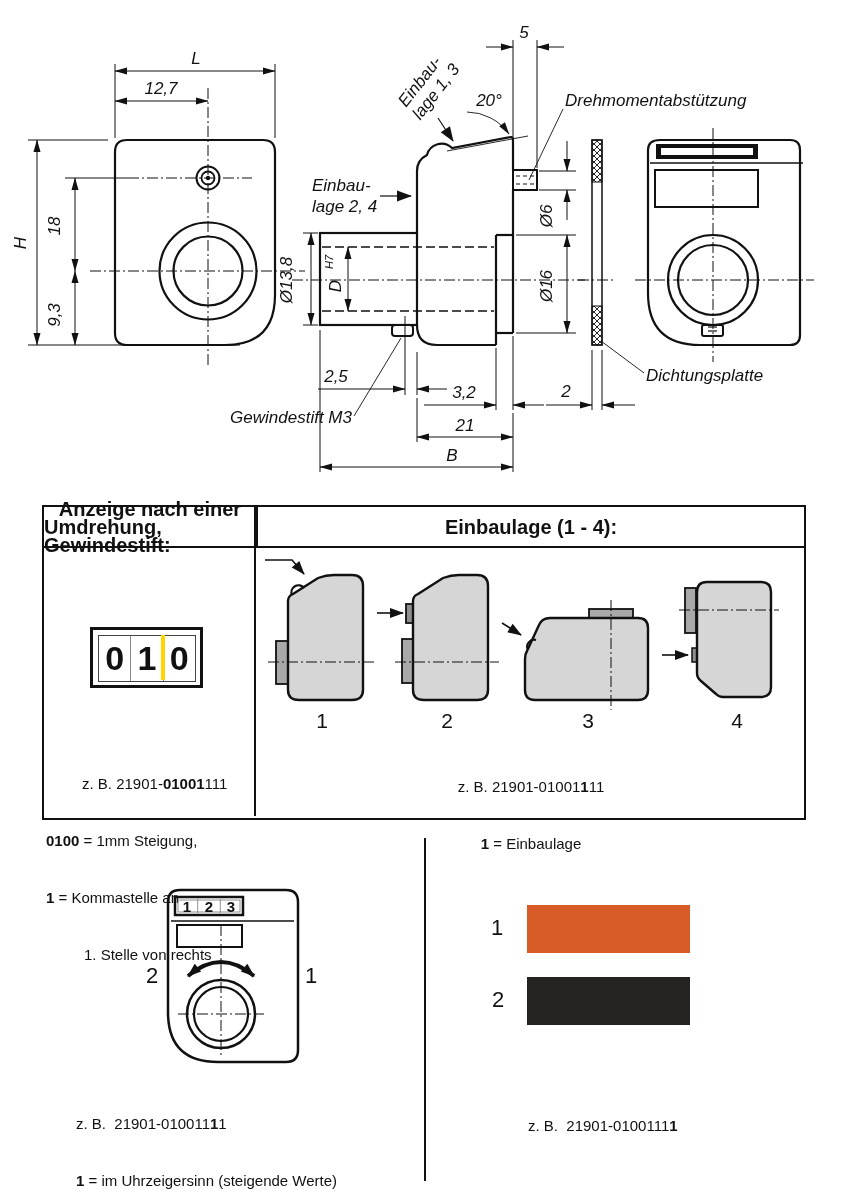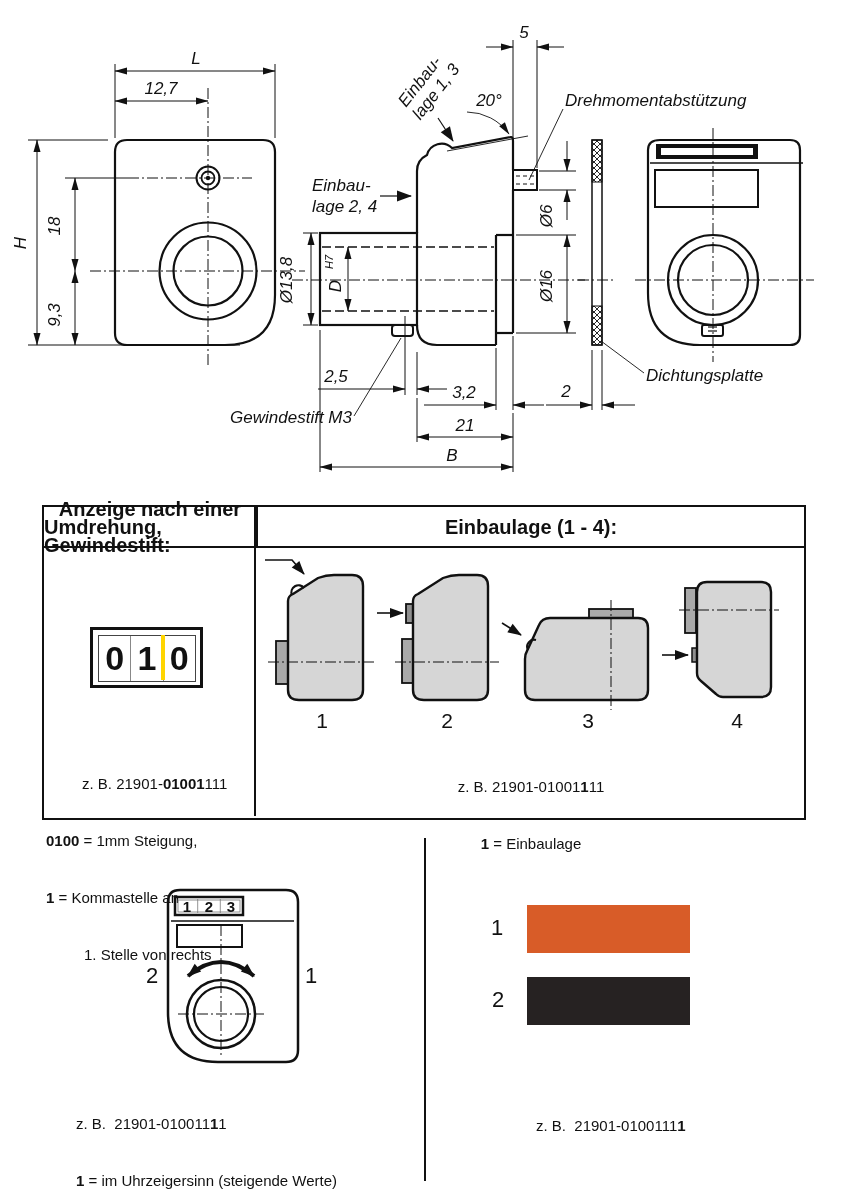--- a/index.html
+++ b/index.html
@@ -327,17 +327,17 @@
     <div><b>1</b><span> = im Uhrzeigersinn (steigende Werte)</span></div>
     
   </div>
 
   <div class="swnum" style="left:491px;top:915px">1</div>
   <div class="swatch" style="left: 527px; top: 905px; width: 163px; height: 48px; background-color: rgb(216, 92, 40);"></div>
   <div class="swnum" style="left:492px;top:987px">2</div>
   <div class="swatch" style="left: 527px; top: 977px; width: 163px; height: 48px; background-color: rgb(38, 34, 34);"></div>
 
   <div class="note" style="left:528px;top:1078px;width:250px">
-    <div><span style="margin-left:8px">z. B.  21901-0100111</span><b>1</b></div>
+    <div><span style="margin-left:0">z. B.  21901-0100111</span><b>1</b></div>
     
   </div>
 
 </div>
 
 </body></html>

